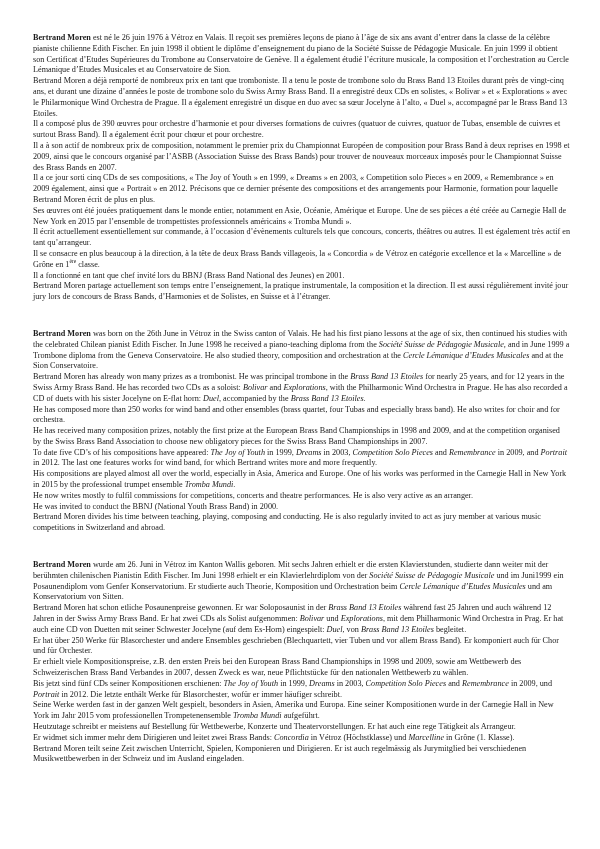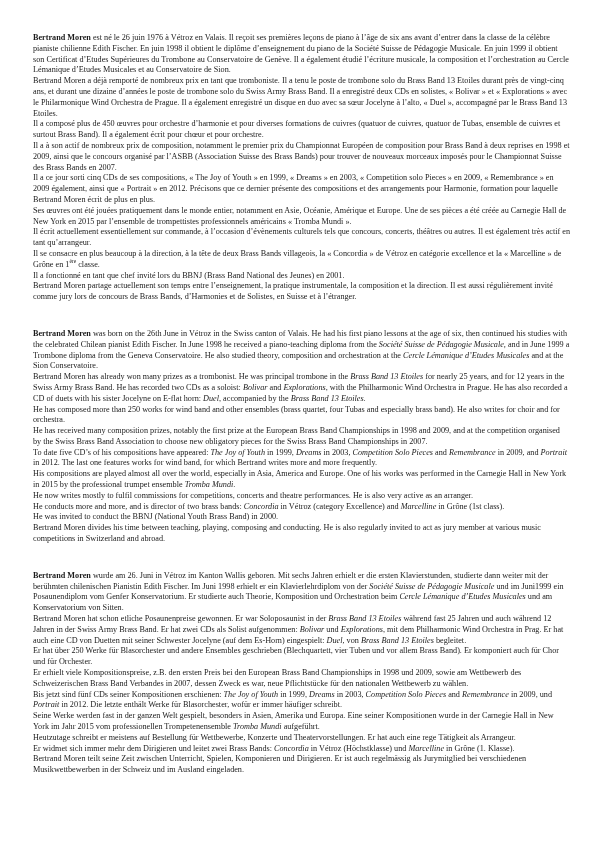--- a/index.html
+++ b/index.html
@@ -38,38 +38,37 @@
   }
 </style>
 </head>
 <body>
 
 <div class="page">
   <div>
       <div class="bio-block">
         <div class="para"><strong>Bertrand Moren</strong><span> est né le 26 juin 1976 à Vétroz en Valais. Il reçoit ses premières leçons de piano à l’âge de six ans avant d’entrer dans la classe de la célèbre pianiste chilienne Edith Fischer. En juin 1998 il obtient le diplôme d’enseignement du piano de la Société Suisse de Pédagogie Musicale. En juin 1999 il obtient son Certificat d’Etudes Supérieures du Trombone au Conservatoire de Genève. Il a également étudié l’écriture musicale, la composition et l’orchestration au Cercle Lémanique d’Etudes Musicales et au Conservatoire de Sion.</span></div>
         <div class="para"><span>Bertrand Moren a déjà remporté de nombreux prix en tant que tromboniste. Il a tenu le poste de trombone solo du Brass Band 13 Etoiles durant près de vingt-cinq ans, et durant une dizaine d’années le poste de trombone solo du Swiss Army Brass Band. Il a enregistré deux CDs en solistes, « Bolivar » et « Explorations » avec le Philarmonique Wind Orchestra de Prague. Il a également enregistré un disque en duo avec sa sœur Jocelyne à l’alto, « Duel », accompagné par le Brass Band 13 Etoiles.</span></div>
-        <div class="para"><span>Il a composé plus de 450 œuvres pour orchestre d’harmonie et pour diverses formations de cuivres (quatuor de cuivres, quatuor de Tubas, ensemble de cuivres et surtout Brass Band). Il a également écrit pour chœur et pour orchestre.</span></div>
+        <div class="para"><span>Il a composé plus de 390 œuvres pour orchestre d’harmonie et pour diverses formations de cuivres (quatuor de cuivres, quatuor de Tubas, ensemble de cuivres et surtout Brass Band). Il a également écrit pour chœur et pour orchestre.</span></div>
         <div class="para"><span>Il a à son actif de nombreux prix de composition, notamment le premier prix du Championnat Européen de composition pour Brass Band à deux reprises en 1998 et 2009, ainsi que le concours organisé par l’ASBB (Association Suisse des Brass Bands) pour trouver de nouveaux morceaux imposés pour le Championnat Suisse des Brass Bands en 2007.</span></div>
         <div class="para"><span>Il a ce jour sorti cinq CDs de ses compositions, « The Joy of Youth » en 1999, « Dreams » en 2003, « Competition solo Pieces » en 2009, « Remembrance » en 2009 également, ainsi que « Portrait » en 2012. Précisons que ce dernier présente des compositions et des arrangements pour Harmonie, formation pour laquelle Bertrand Moren écrit de plus en plus.</span></div>
         <div class="para"><span>Ses œuvres ont été jouées pratiquement dans le monde entier, notamment en Asie, Océanie, Amérique et Europe. Une de ses pièces a été créée au Carnegie Hall de New York en 2015 par l’ensemble de trompettistes professionnels américains « Tromba Mundi ».</span></div>
         <div class="para"><span>Il écrit actuellement essentiellement sur commande, à l’occasion d’évènements culturels tels que concours, concerts, théâtres ou autres. Il est également très actif en tant qu’arrangeur.</span></div>
         <div class="para"><span>Il se consacre en plus beaucoup à la direction, à la tête de deux Brass Bands villageois, la « Concordia » de Vétroz en catégorie excellence et la « Marcelline » de Grône en 1</span><sup>ère</sup><span> classe.</span></div>
         <div class="para"><span>Il a fonctionné en tant que chef invité lors du BBNJ (Brass Band National des Jeunes) en 2001.</span></div>
-        <div class="para"><span>Bertrand Moren partage actuellement son temps entre l’enseignement, la pratique instrumentale, la composition et la direction. Il est aussi régulièrement invité comme jury lors de concours de Brass Bands, d’Harmonies et de Solistes, en Suisse et à l’étranger.</span></div>
+        <div class="para"><span>Bertrand Moren partage actuellement son temps entre l’enseignement, la pratique instrumentale, la composition et la direction. Il est aussi régulièrement invité jour jury lors de concours de Brass Bands, d’Harmonies et de Solistes, en Suisse et à l’étranger.</span></div>
       </div>
       <div class="bio-block">
         <div class="para"><strong>Bertrand Moren</strong><span> was born on the 26th June in Vétroz in the Swiss canton of Valais. He had his first piano lessons at the age of six, then continued his studies with the celebrated Chilean pianist Edith Fischer. In June 1998 he received a piano-teaching diploma from the </span><em>Société Suisse de Pédagogie Musicale,</em><span> and in June 1999 a Trombone diploma from the Geneva Conservatoire. He also studied theory, composition and orchestration at the </span><em>Cercle Lémanique d’Etudes Musicales</em><span> and at the Sion Conservatoire.</span></div>
         <div class="para"><span>Bertrand Moren has already won many prizes as a trombonist. He was principal trombone in the </span><em>Brass Band 13 Etoiles</em><span> for nearly 25 years, and for 12 years in the Swiss Army Brass Band. He has recorded two CDs as a soloist: </span><em>Bolivar</em><span> and </span><em>Explorations</em><span>, with the Philharmonic Wind Orchestra in Prague. He has also recorded a CD of duets with his sister Jocelyne on E-flat horn: </span><em>Duel</em><span>, accompanied by the </span><em>Brass Band 13 Etoiles.</em></div>
         <div class="para"><span>He has composed more than 250 works for wind band and other ensembles (brass quartet, four Tubas and especially brass band). He also writes for choir and for orchestra.</span></div>
         <div class="para"><span>He has received many composition prizes, notably the first prize at the European Brass Band Championships in 1998 and 2009, and at the competition organised by the Swiss Brass Band Association to choose new obligatory pieces for the Swiss Brass Band Championships in 2007.</span></div>
         <div class="para"><span>To date five CD’s of his compositions have appeared: </span><em>The Joy of Youth</em><span> in 1999, </span><em>Dreams</em><span> in 2003, </span><em>Competition Solo Pieces</em><span> and </span><em>Remembrance</em><span> in 2009, and </span><em>Portrait</em><span> in 2012. The last one features works for wind band, for which Bertrand writes more and more frequently.</span></div>
         <div class="para"><span>His compositions are played almost all over the world, especially in Asia, America and Europe. One of his works was performed in the Carnegie Hall in New York in 2015 by the professional trumpet ensemble </span><em>Tromba Mundi</em><span>.</span></div>
         <div class="para"><span>He now writes mostly to fulfil commissions for competitions, concerts and theatre performances. He is also very active as an arranger.</span></div>
-        <div class="para"><span>He conducts more and more, and is director of two brass bands: </span><em>Concordia</em><span> in Vétroz (category Excellence) and </span><em>Marcelline</em><span> in Grône (1st class).</span></div>
         <div class="para"><span>He was invited to conduct the BBNJ (National Youth Brass Band) in 2000.</span></div>
         <div class="para"><span>Bertrand Moren divides his time between teaching, playing, composing and conducting. He is also regularly invited to act as jury member at various music competitions in Switzerland and abroad.</span></div>
       </div>
       <div class="bio-block">
         <div class="para"><strong>Bertrand Moren</strong><span> wurde am 26. Juni in Vétroz im Kanton Wallis geboren. Mit sechs Jahren erhielt er die ersten Klavierstunden, studierte dann weiter mit der berühmten chilenischen Pianistin Edith Fischer. Im Juni 1998 erhielt er ein Klavierlehrdiplom von der </span><em>Société Suisse de Pédagogie Musicale</em><span> und im Juni1999 ein Posaunendiplom vom Genfer Konservatorium. Er studierte auch Theorie, Komposition und Orchestration beim </span><em>Cercle Lémanique d’Etudes Musicales</em><span> und am Konservatorium von Sitten.</span></div>
         <div class="para"><span>Bertrand Moren hat schon etliche Posaunenpreise gewonnen. Er war Soloposaunist in der </span><em>Brass Band 13 Etoiles</em><span> während fast 25 Jahren und auch während 12 Jahren in der Swiss Army Brass Band. Er hat zwei CDs als Solist aufgenommen: </span><em>Bolivar</em><span> und </span><em>Explorations</em><span>, mit dem Philharmonic Wind Orchestra in Prag. Er hat auch eine CD von Duetten mit seiner Schwester Jocelyne (auf dem Es-Horn) eingespielt: </span><em>Duel</em><span>, von </span><em>Brass Band 13 Etoiles</em><span> begleitet.</span></div>
         <div class="para"><span>Er hat über 250 Werke für Blasorchester und andere Ensembles geschrieben (Blechquartett, vier Tuben und vor allem Brass Band). Er komponiert auch für Chor und für Orchester.</span></div>
         <div class="para"><span>Er erhielt viele Kompositionspreise, z.B. den ersten Preis bei den European Brass Band Championships in 1998 und 2009, sowie am Wettbewerb des Schweizerischen Brass Band Verbandes in 2007, dessen Zweck es war, neue Pflichtstücke für den nationalen Wettbewerb zu wählen.</span></div>
         <div class="para"><span>Bis jetzt sind fünf CDs seiner Kompositionen erschienen: </span><em>The Joy of Youth</em><span> in 1999, </span><em>Dreams</em><span> in 2003, </span><em>Competition Solo Pieces</em><span> and </span><em>Remembrance</em><span> in 2009, und </span><em>Portrait</em><span> in 2012. Die letzte enthält Werke für Blasorchester, wofür er immer häufiger schreibt.</span></div>
         <div class="para"><span>Seine Werke werden fast in der ganzen Welt gespielt, besonders in Asien, Amerika und Europa. Eine seiner Kompositionen wurde in der Carnegie Hall in New York im Jahr 2015 vom professionellen Trompetenensemble </span><em>Tromba Mundi</em><span> aufgeführt.</span></div>

